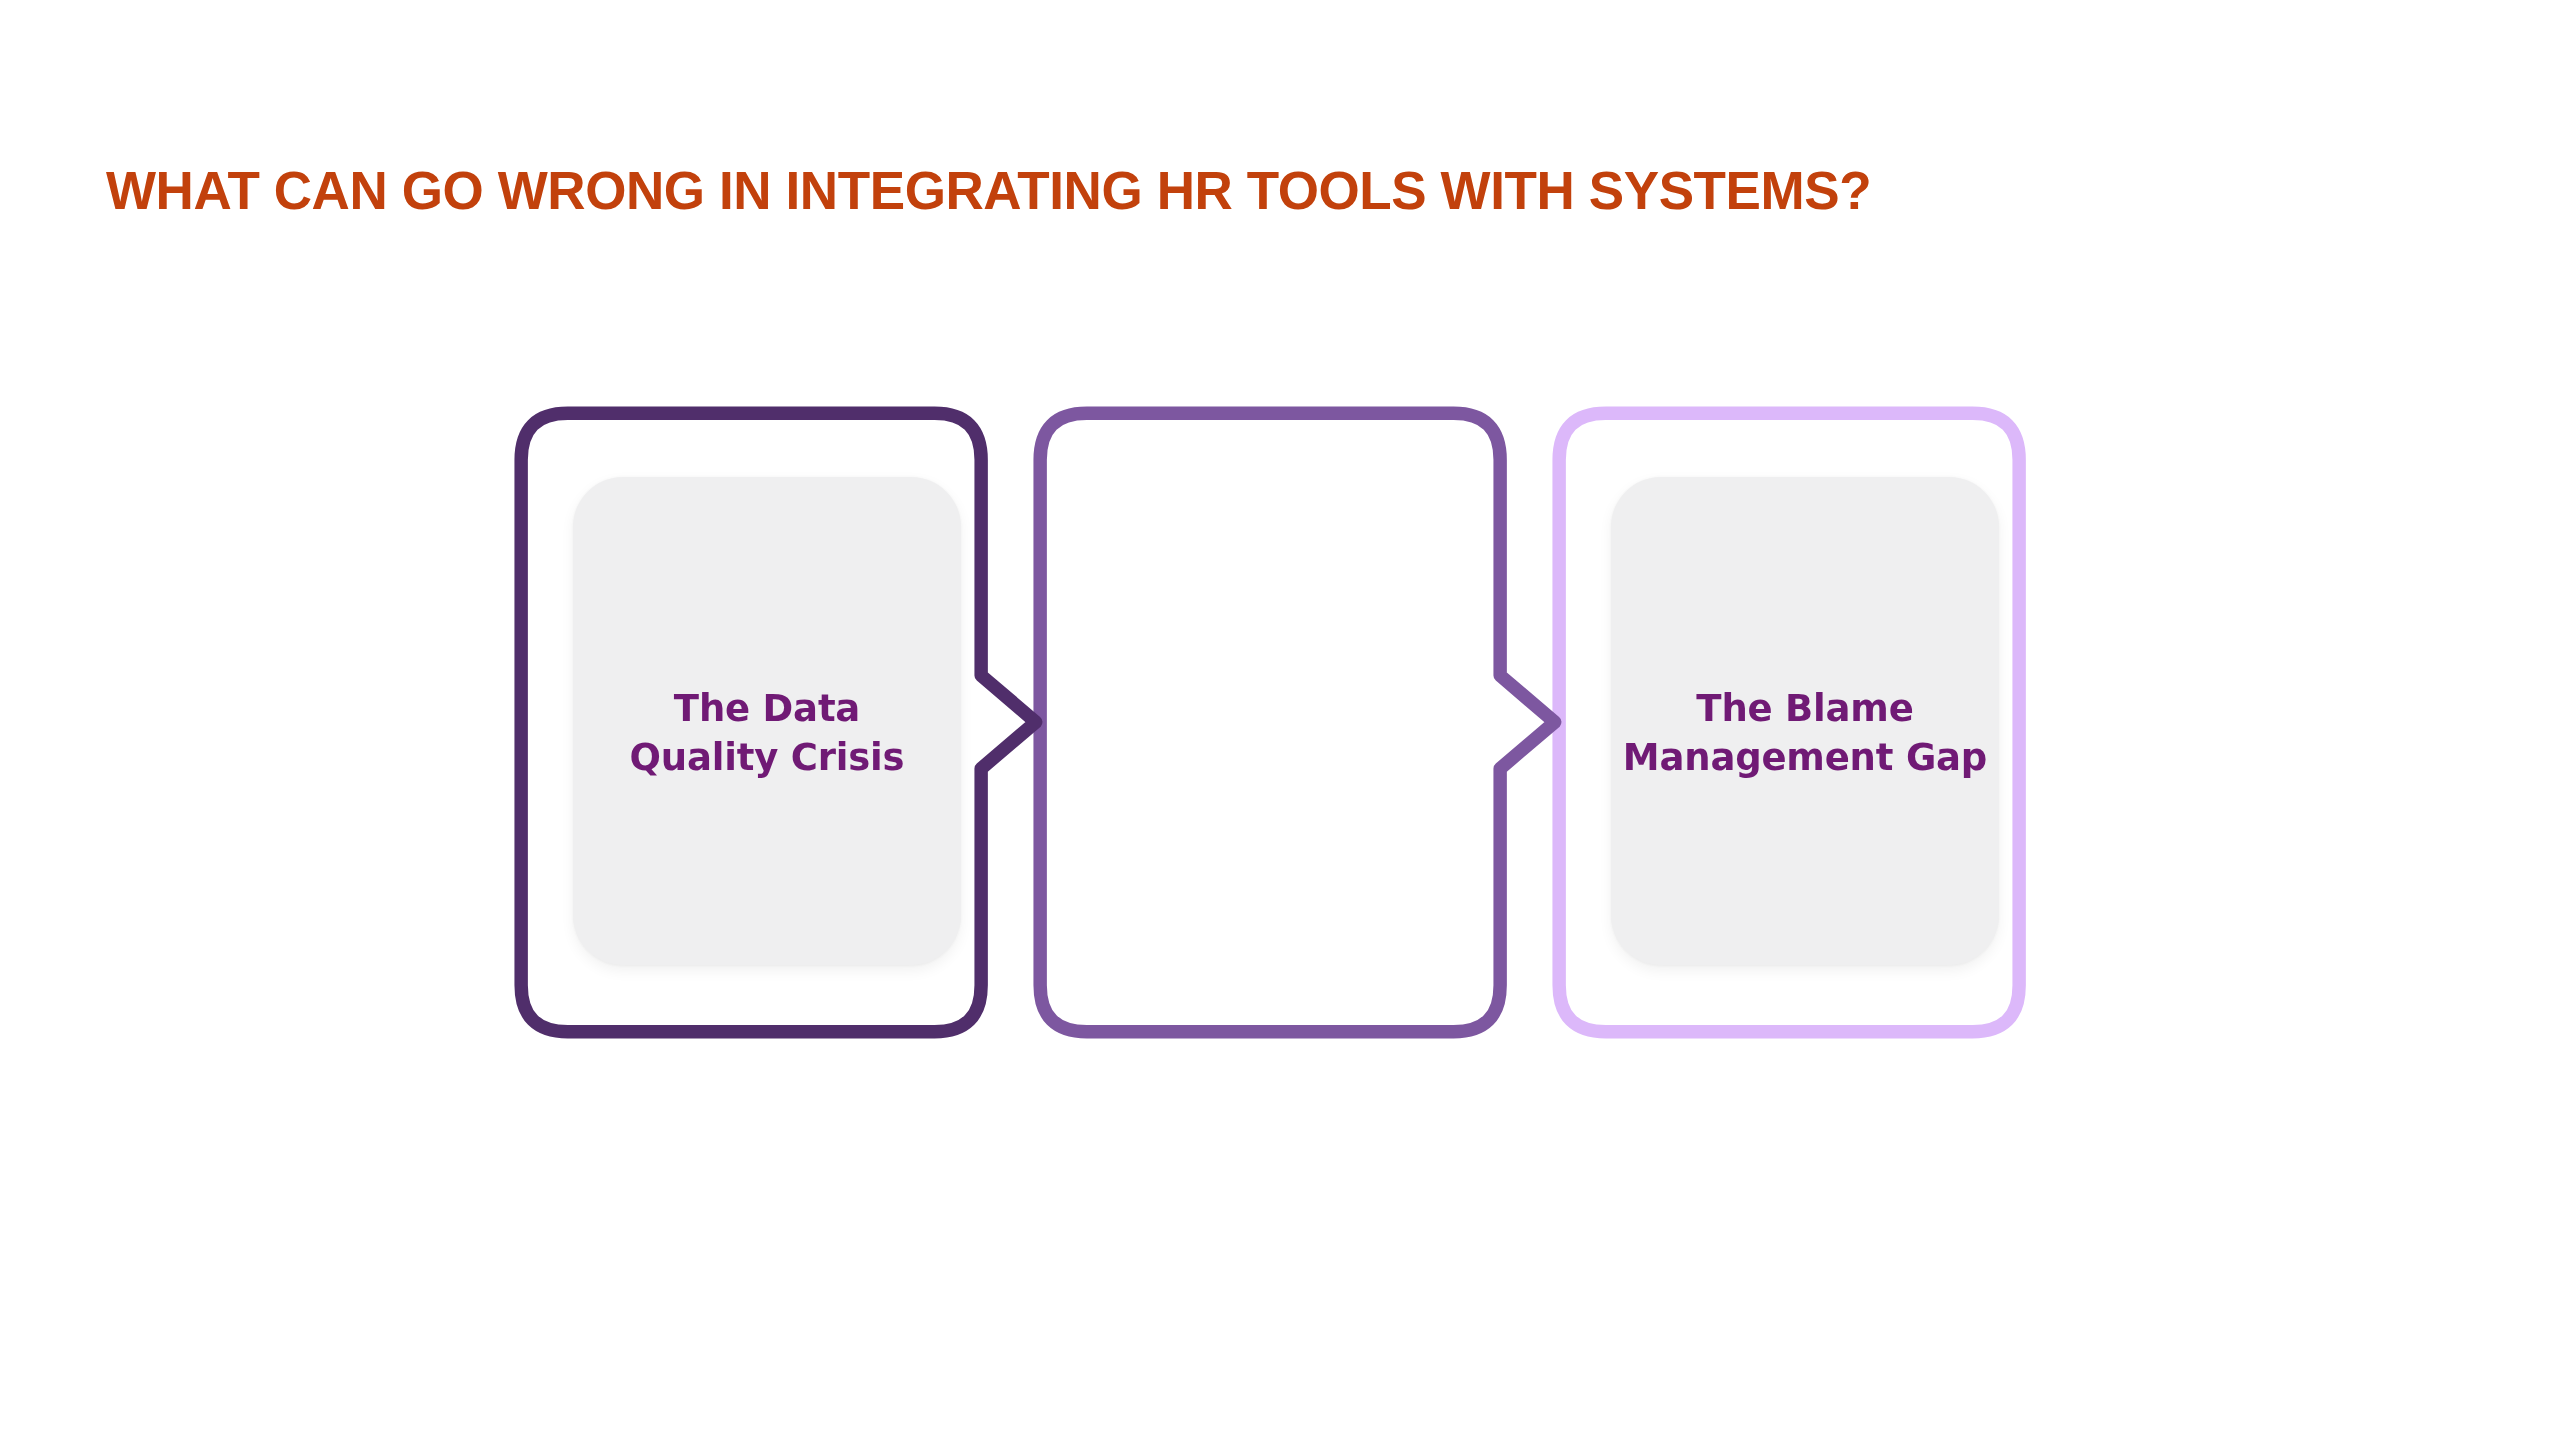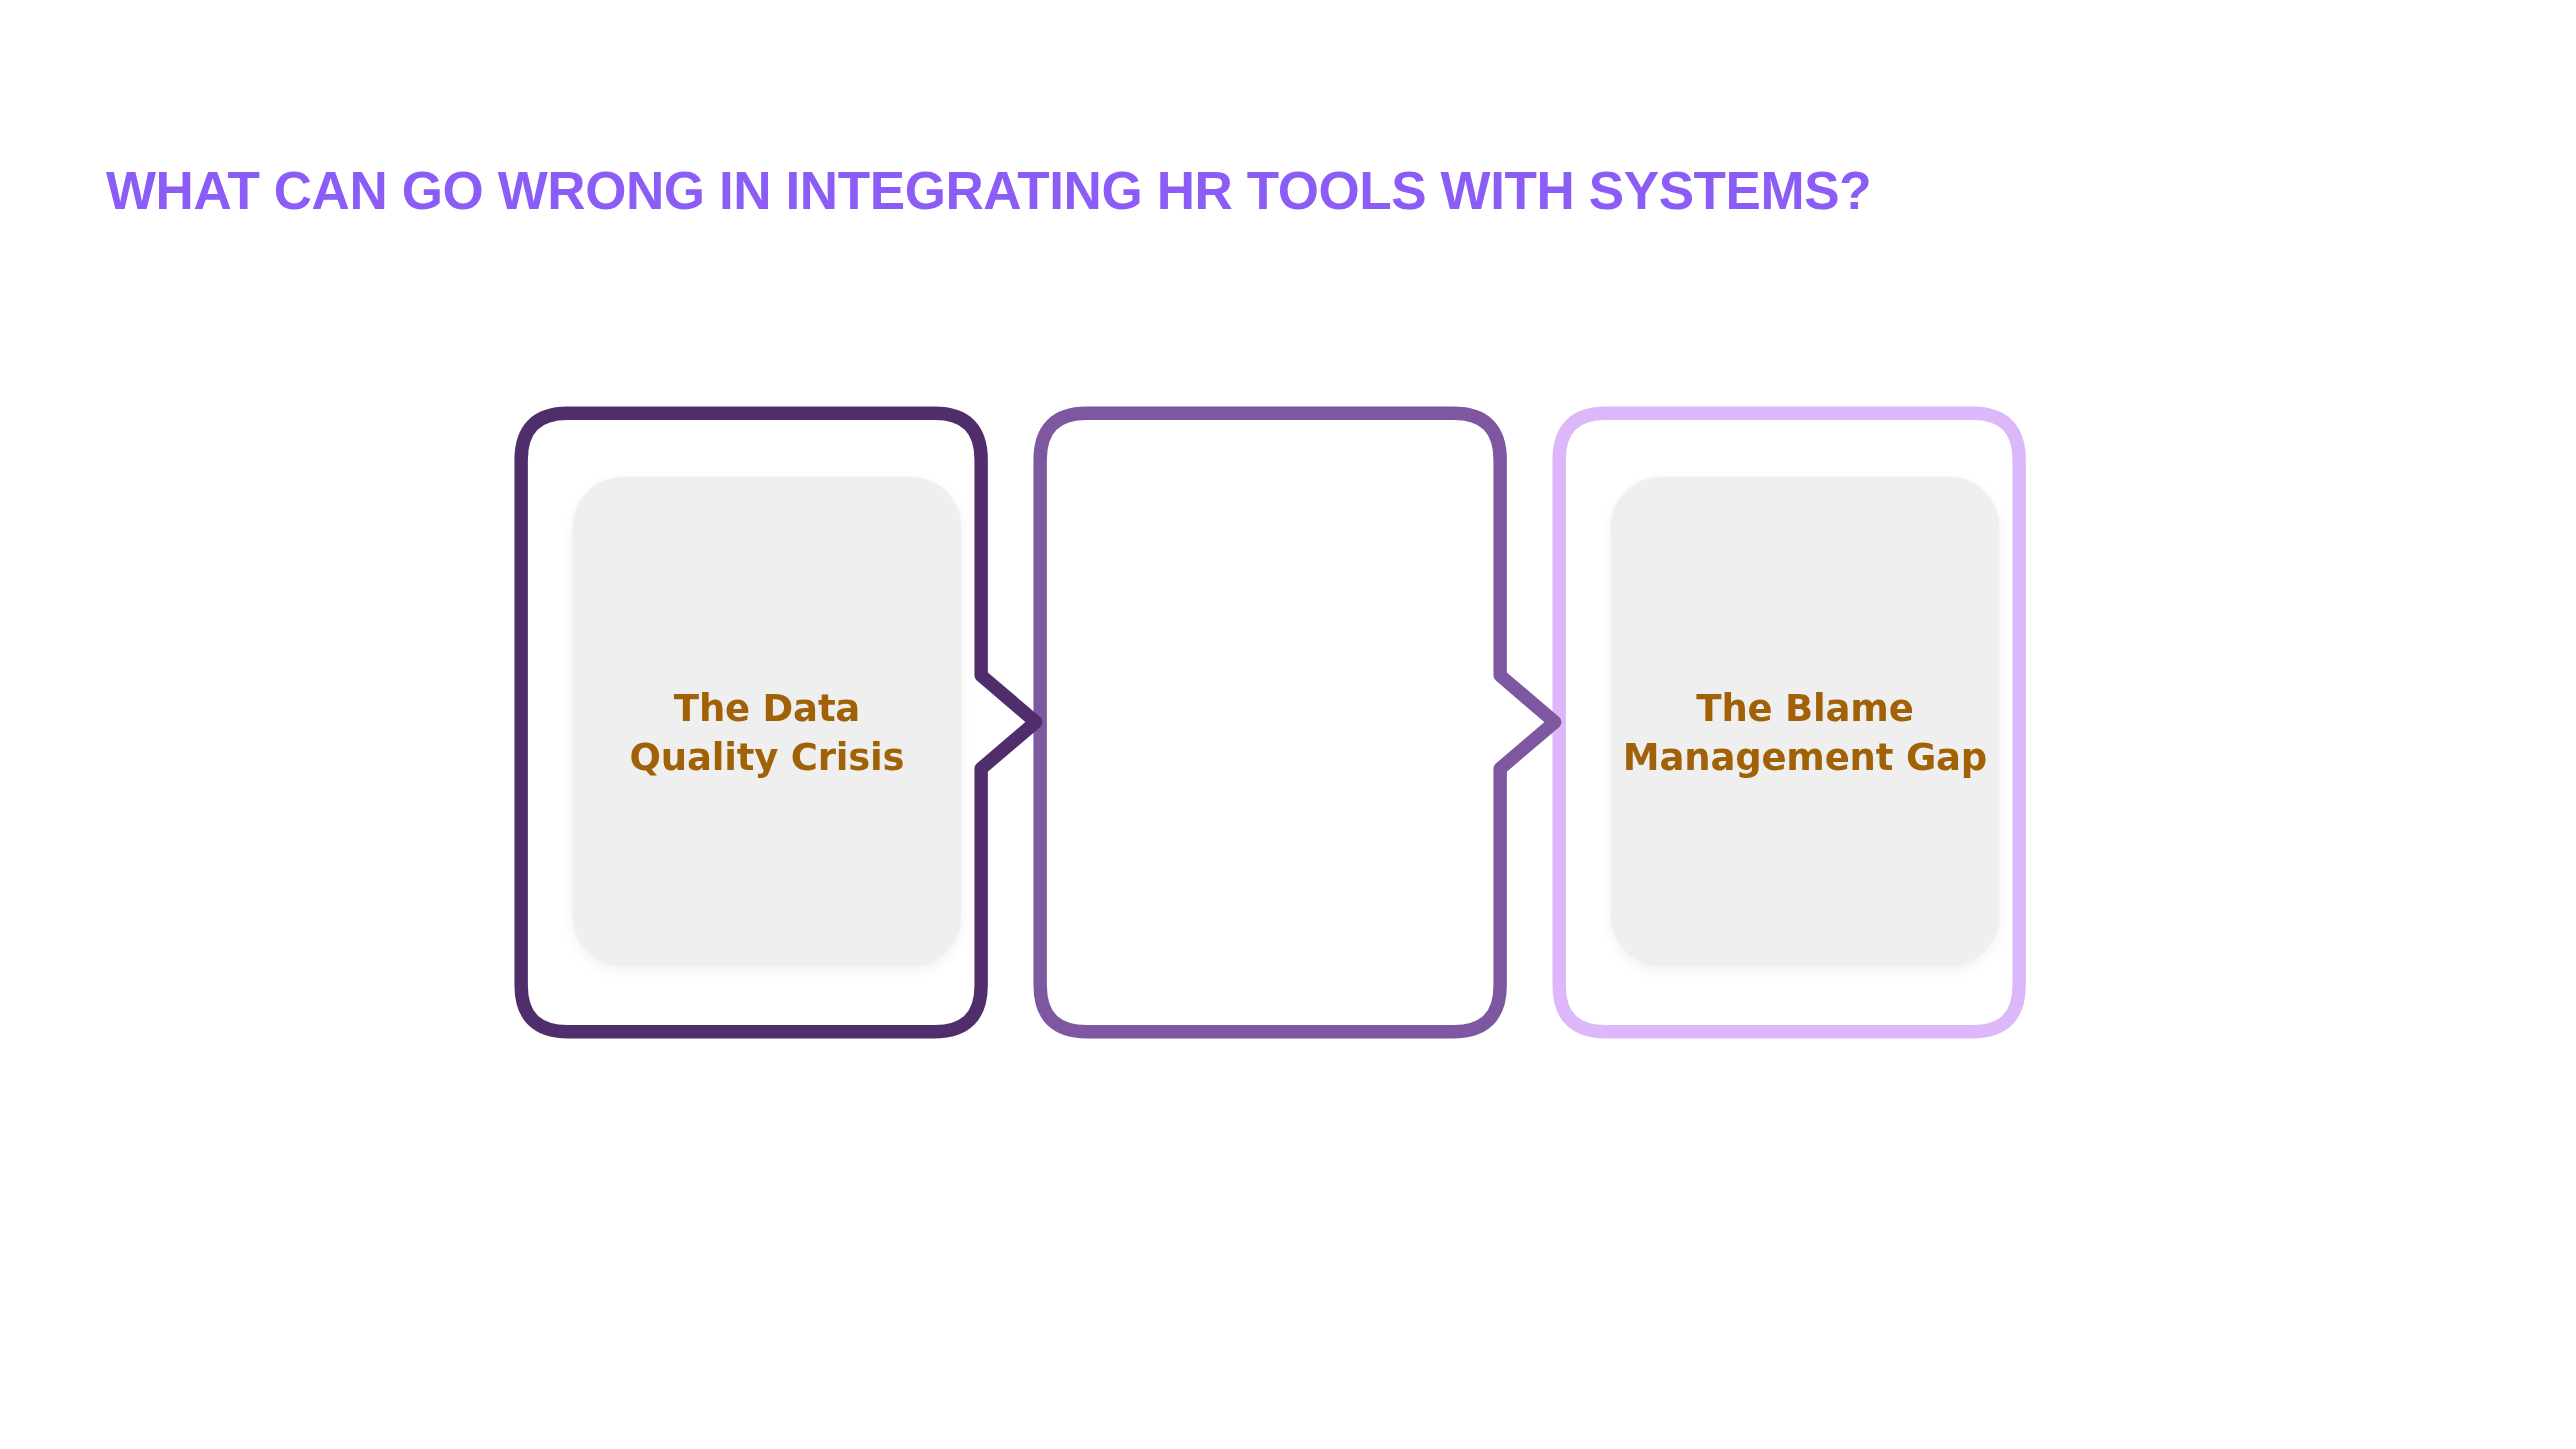--- a/index.html
+++ b/index.html
@@ -22,21 +22,21 @@
   }
 
   .page-title {
     position: absolute;
     left: 106px;
     top: 125px;
     width: 2415px;
     font-size: 53px;
     font-weight: bold;
     letter-spacing: -0.4px;
-    color: #8b5cf6;
+    color: #c2410c;
     line-height: 1.15;
     white-space: nowrap;
   }
 
   .flow {
     position: absolute;
     left: 514px;
     top: 407px;
     width: 1565px;
     height: 631px;
@@ -76,21 +76,21 @@
     align-items: center;
     justify-content: center;
     z-index: 2;
   }
 
   .card-label {
     font-family: "DejaVu Sans", sans-serif;
     font-size: 37px;
     font-weight: bold;
     line-height: 1.30;
-    color: #a16207;
+    color: #701a75;
     text-align: center;
     letter-spacing: -0.2px;
     padding: 0 9px;
     white-space: pre-line;
     margin-top: 25px;
   }
 </style>
 </head>
 <body>
 

